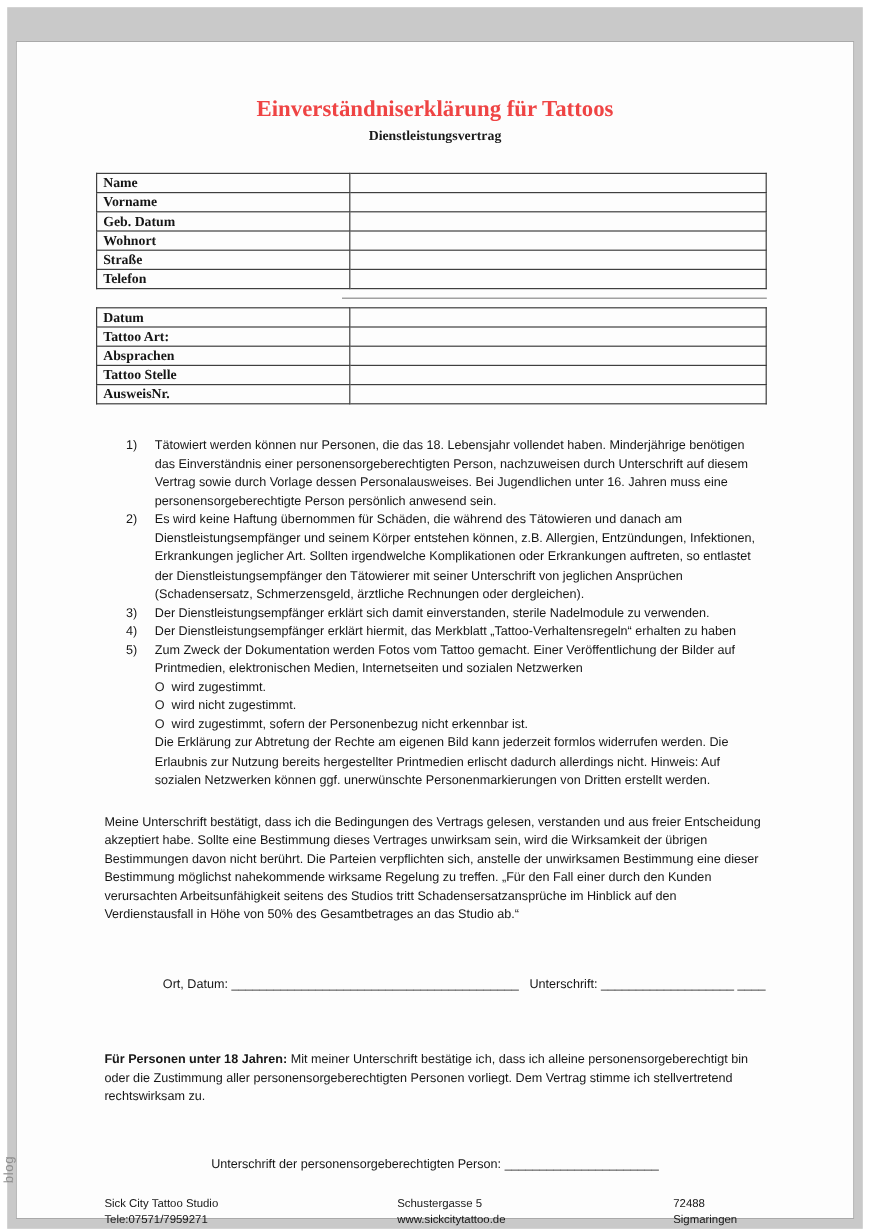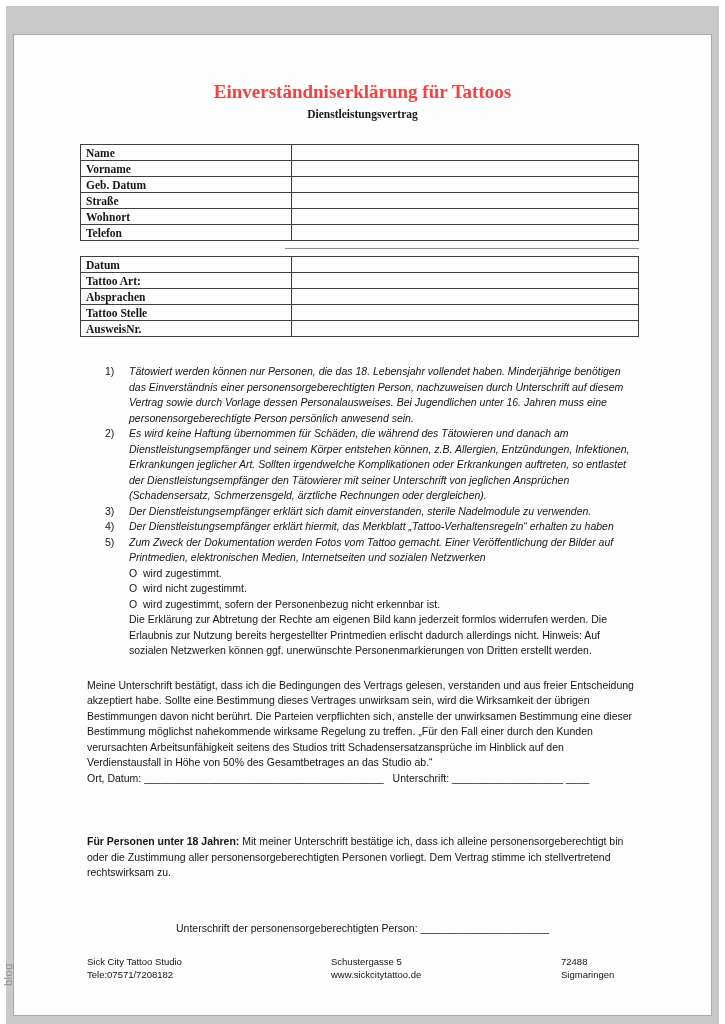--- a/index.html
+++ b/index.html
@@ -33,26 +33,26 @@
   .form-table td.lbl{
     width:205px;font-family:"Liberation Serif", serif;font-weight:bold;font-size:11.5px;
   }
   .form-table td.val{background:#fdfdfd;}
   .table-gap{height:15px;margin-left:-7px;width:559px;position:relative;}
   .gap-line{position:absolute;left:205px;right:0;top:7px;border-top:1px solid #8a8a8a;}
   .body-text{font-size:10.5px;line-height:15.5px;color:#161616;}
   .terms{margin-top:27px;padding-left:18px;}
   .term{display:flex;}
   .term .num{flex:0 0 24px;}
-  .term .txt{flex:1;font-style:italic;}
+  .term .txt{flex:1;}
   .indent2{margin-left:42px;}
   .option{display:flex;}
   .option .marker{flex:0 0 14px;}
   .agreement{margin:19px 0 0 0;}
-  .sig-row{white-space:nowrap;}
+  .sig-row{margin-top:42px;white-space:nowrap;text-align:right;}
   .uline{letter-spacing:0;}
   .gap-left{margin-left:6px;}
   .minors{margin:48px 0 0 0;}
   .b{font-weight:bold;}
   .guardian{margin-top:40px;text-align:center;}
   .footer{display:flex;margin-top:20px;font-size:9.5px;line-height:12.5px;}
   .f-col1{width:244px;}
   .f-col2{width:230px;}
   .f-col3{flex:1;}
   .watermark{
@@ -77,25 +77,25 @@
       </tr>
       <tr>
         <td class="lbl">Vorname</td>
         <td class="val"></td>
       </tr>
       <tr>
         <td class="lbl">Geb. Datum</td>
         <td class="val"></td>
       </tr>
       <tr>
+        <td class="lbl">Wohnort</td>
+        <td class="val"></td>
+      </tr>
+      <tr>
         <td class="lbl">Straße</td>
-        <td class="val"></td>
-      </tr>
-      <tr>
-        <td class="lbl">Wohnort</td>
         <td class="val"></td>
       </tr>
       <tr>
         <td class="lbl">Telefon</td>
         <td class="val"></td>
       </tr>
     </tbody>
       </table>
 
     <div class="table-gap">
@@ -181,21 +181,21 @@
     </p>
 
     <div class="guardian body-text">
       <span>Unterschrift der personensorgeberechtigten Person:</span>
       <span class="uline">______________________</span>
     </div>
 
     <div class="footer">
       <div class="f-col1">
         <div>Sick City Tattoo Studio</div>
-        <div>Tele:07571/7208182</div>
+        <div>Tele:07571/7959271</div>
       </div>
       <div class="f-col2">
         <div>Schustergasse 5</div>
         <div>www.sickcitytattoo.de</div>
       </div>
       <div class="f-col3">
         <div>72488 Sigmaringen</div>
       </div>
     </div>
 

